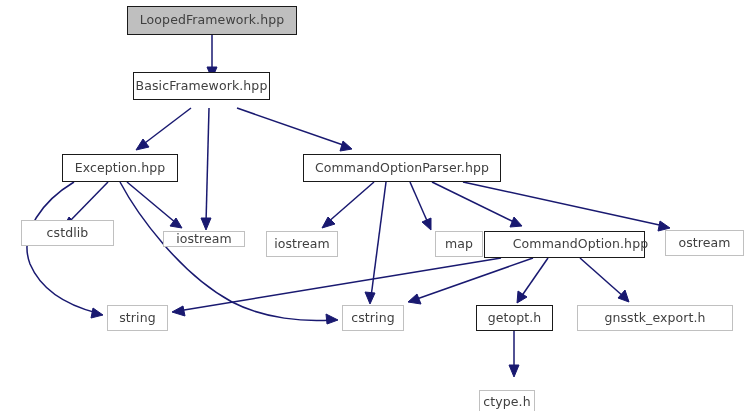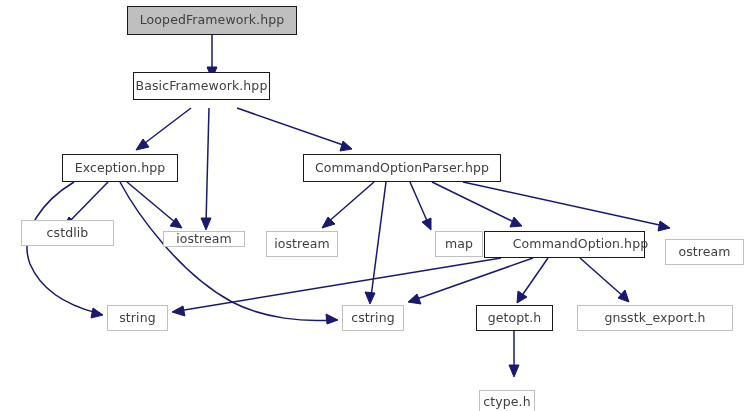--- a/index.html
+++ b/index.html
@@ -111,21 +111,21 @@
     </div>
     <div class="node" style="left: 266px; top: 231px; width: 72px; height: 26px;">
       <span class="node-label">iostream</span>
     </div>
     <div class="node" style="left: 411px; top: 231px; width: 48px; height: 26px; margin-left: 24px;">
       <span class="node-label">map</span>
     </div>
     <div class="node strong" style="left: 484px; top: 231px; width: 161px; height: 27px; padding-left: 32px;">
       <span class="node-label">CommandOption.hpp</span>
     </div>
-    <div class="node" style="left: 665px; top: 239px; width: 79px; height: 26px;">
+    <div class="node" style="left: 665px; top: 230px; width: 79px; height: 26px;">
       <span class="node-label">ostream</span>
     </div>
     <div class="node" style="left: 107px; top: 305px; width: 61px; height: 26px;">
       <span class="node-label">string</span>
     </div>
     <div class="node" style="left: 342px; top: 305px; width: 62px; height: 26px;">
       <span class="node-label">cstring</span>
     </div>
     <div class="node strong" style="left: 476px; top: 305px; width: 77px; height: 26px;">
       <span class="node-label">getopt.h</span>

